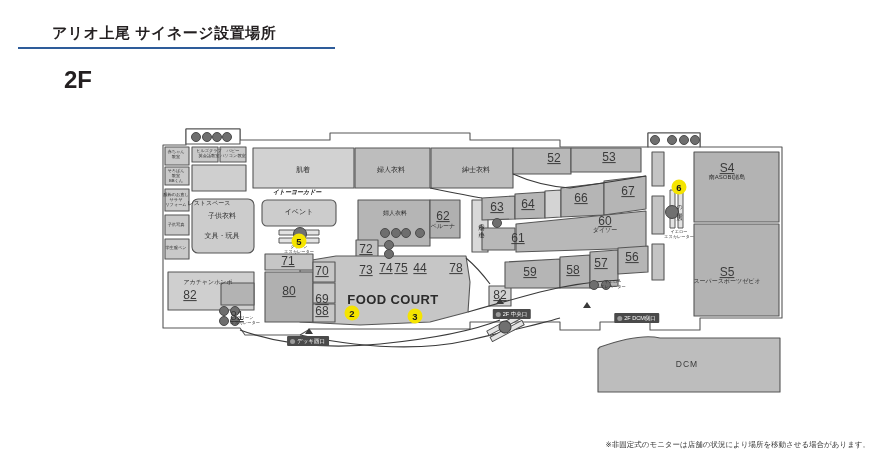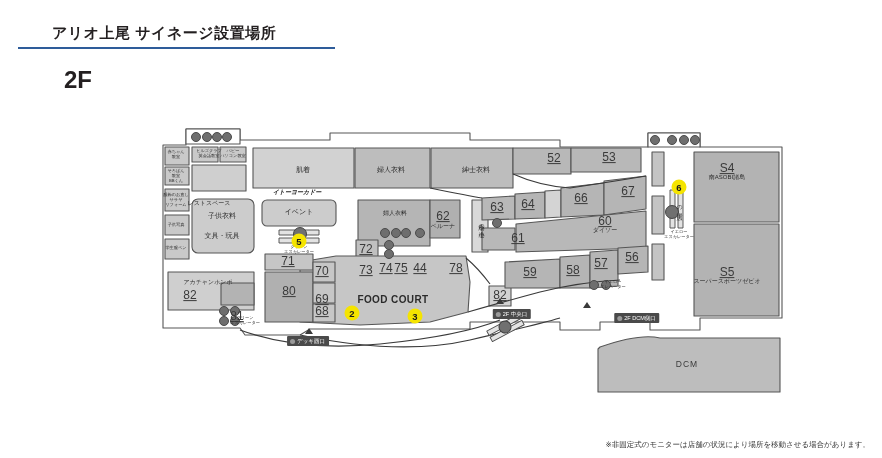--- a/index.html
+++ b/index.html
@@ -18,21 +18,21 @@
   #map-svg{position:absolute;left:0;top:0;}
 
   
   .lbl{position:absolute;white-space:nowrap;color:#2b2b2b;
        font-family:"Liberation Sans","DejaVu Sans",sans-serif;
        transform:translate(-50%,-50%);text-align:center;line-height:1.15;}
   .lbl.num{font-size:12px;color:#3a3a3a;text-decoration:underline;}
   .lbl.jp{font-size:7px;}
   .lbl.jp6{font-size:6px;}
   .lbl.tiny{font-size:4.2px;color:#2b2b2b;}
-  .lbl.fc{font-size:10px;font-weight:bold;letter-spacing:.4px;color:#2b2b2b;}
+  .lbl.fc{font-size:13px;font-weight:bold;letter-spacing:.4px;color:#2b2b2b;}
   .lbl.dcm{font-size:8.5px;color:#3a3a3a;letter-spacing:1px;}
   .lbl.ito{font-size:6px;font-weight:bold;font-style:italic;color:#1d1d1d;}
   .lbl.vert{writing-mode:vertical-rl;text-orientation:upright;transform:translate(-50%,-50%);}
 
   
   .marker{position:absolute;width:15px;height:15px;border-radius:50%;
           background:#f5e400;color:#1a1a1a;font-size:9.5px;font-weight:bold;
           display:flex;align-items:center;justify-content:center;
           transform:translate(-50%,-50%);font-family:"Liberation Sans",sans-serif;}
 

